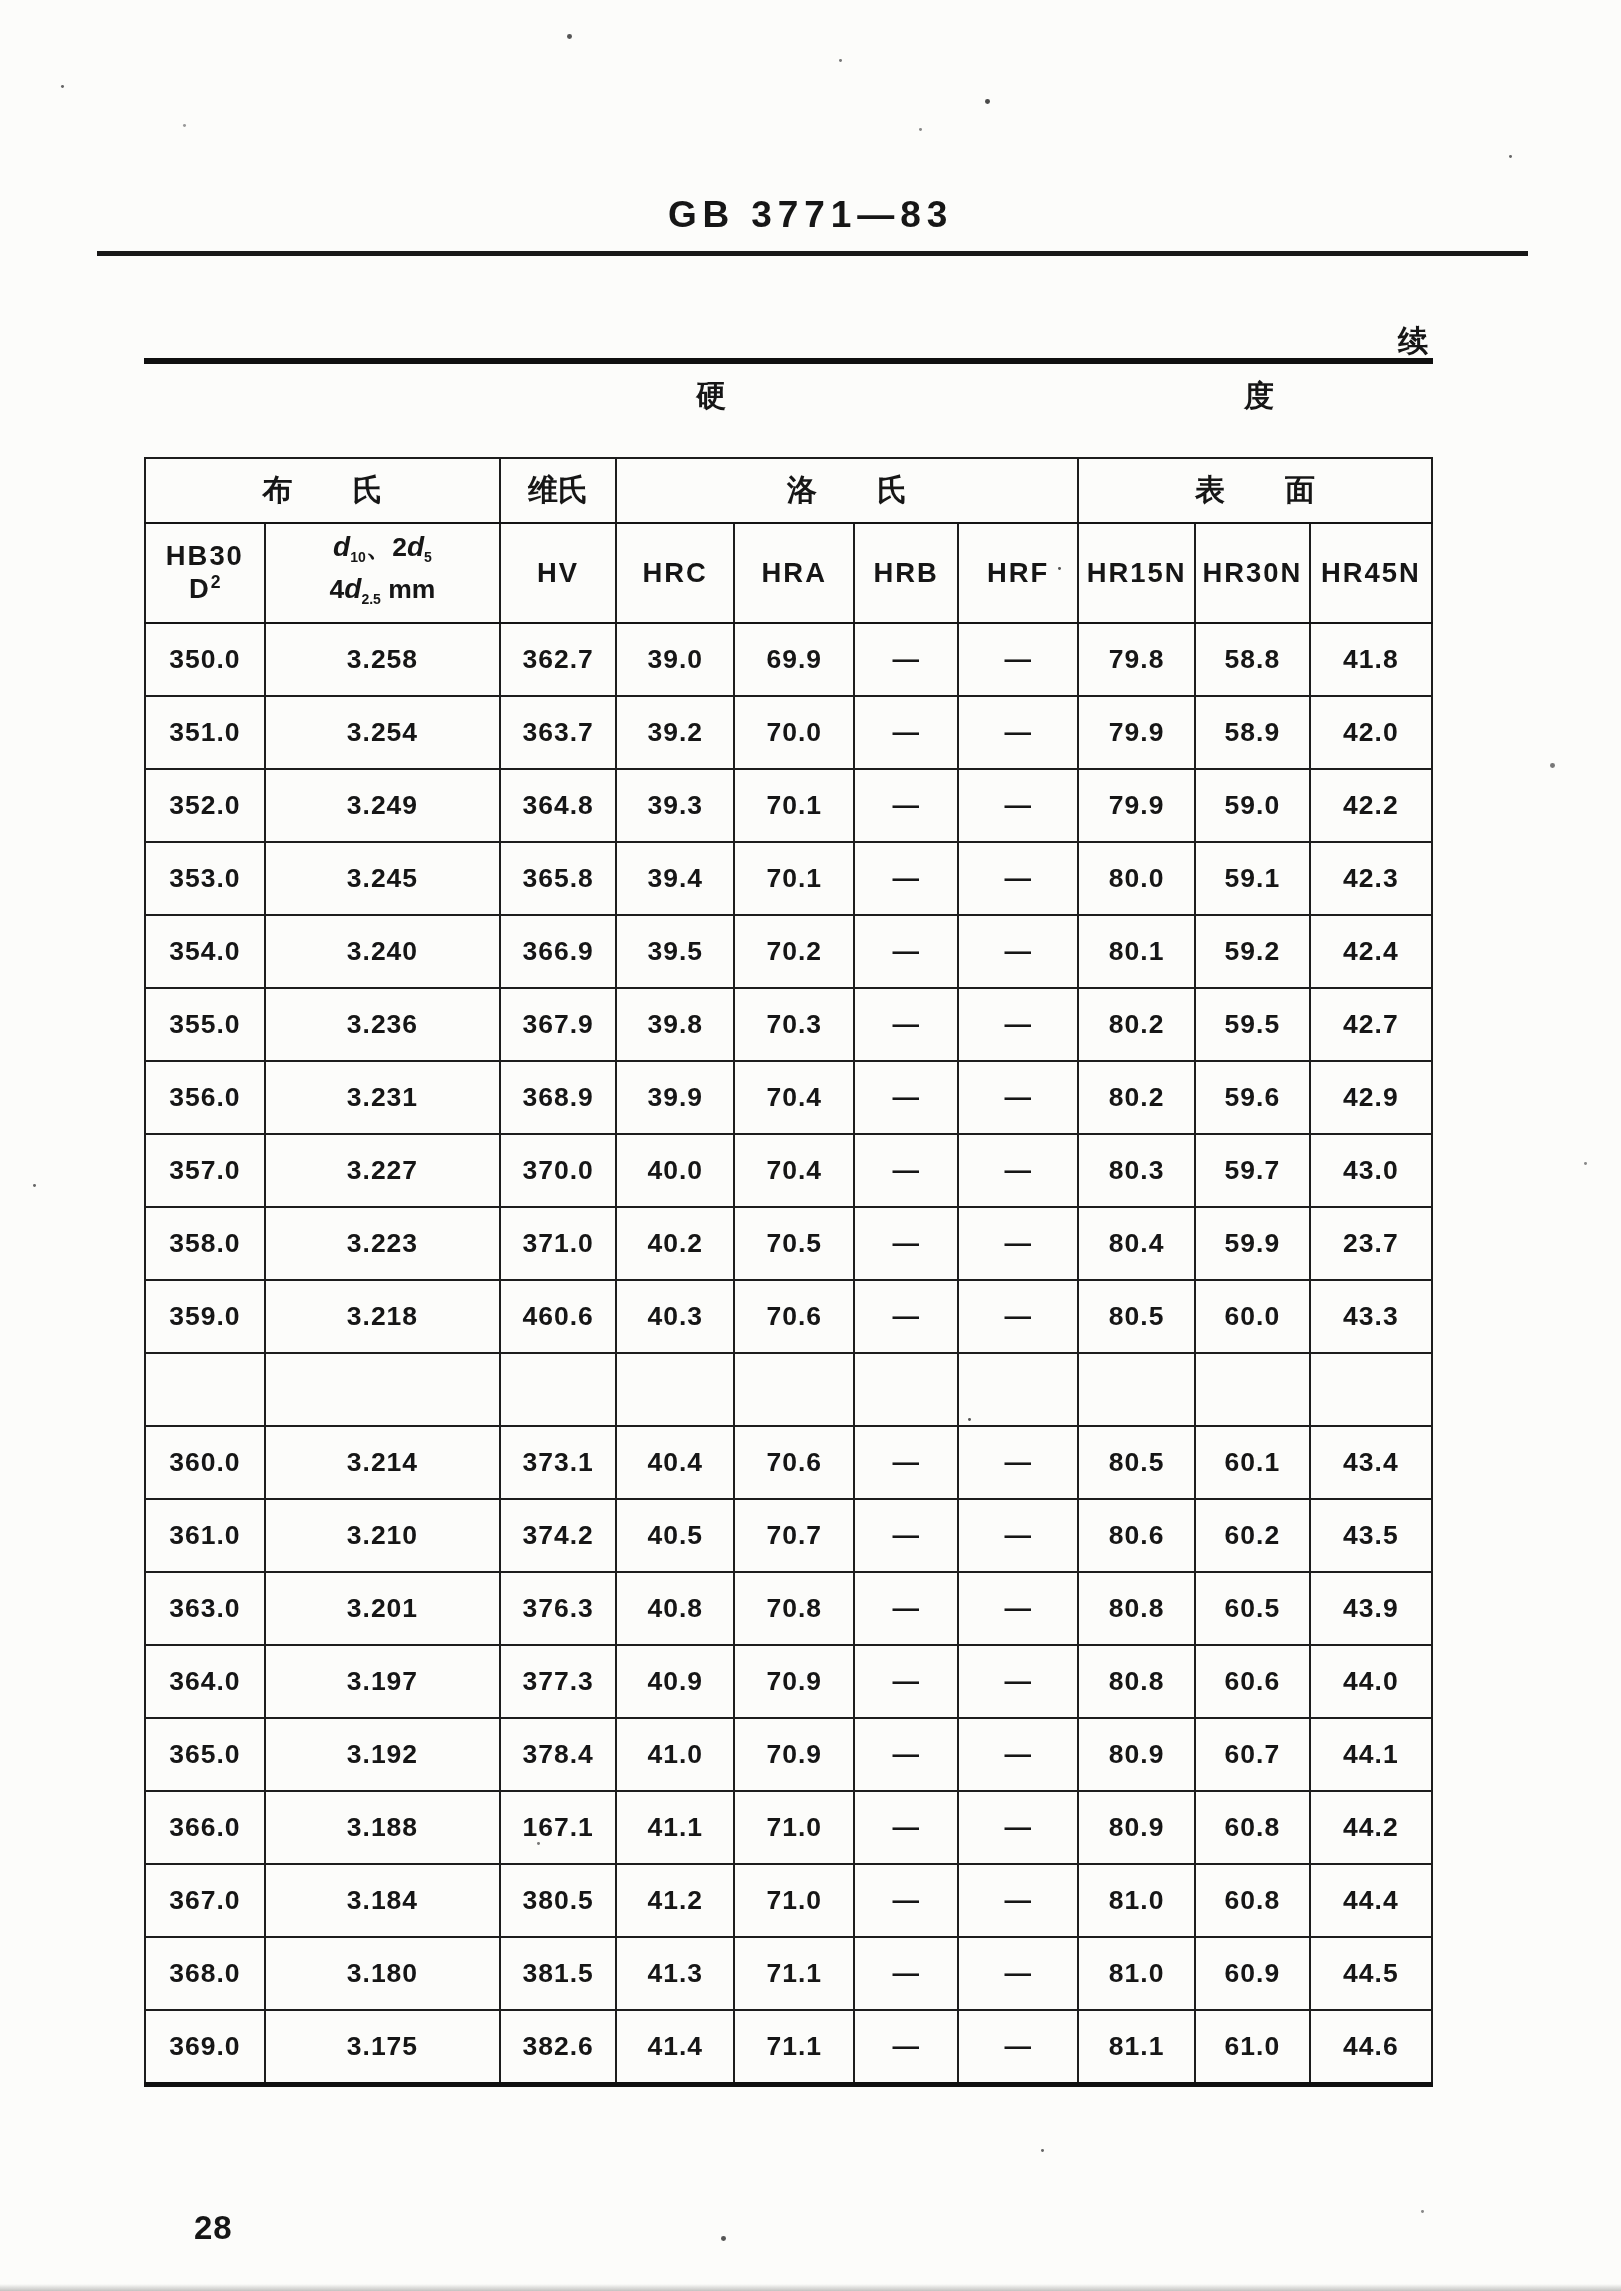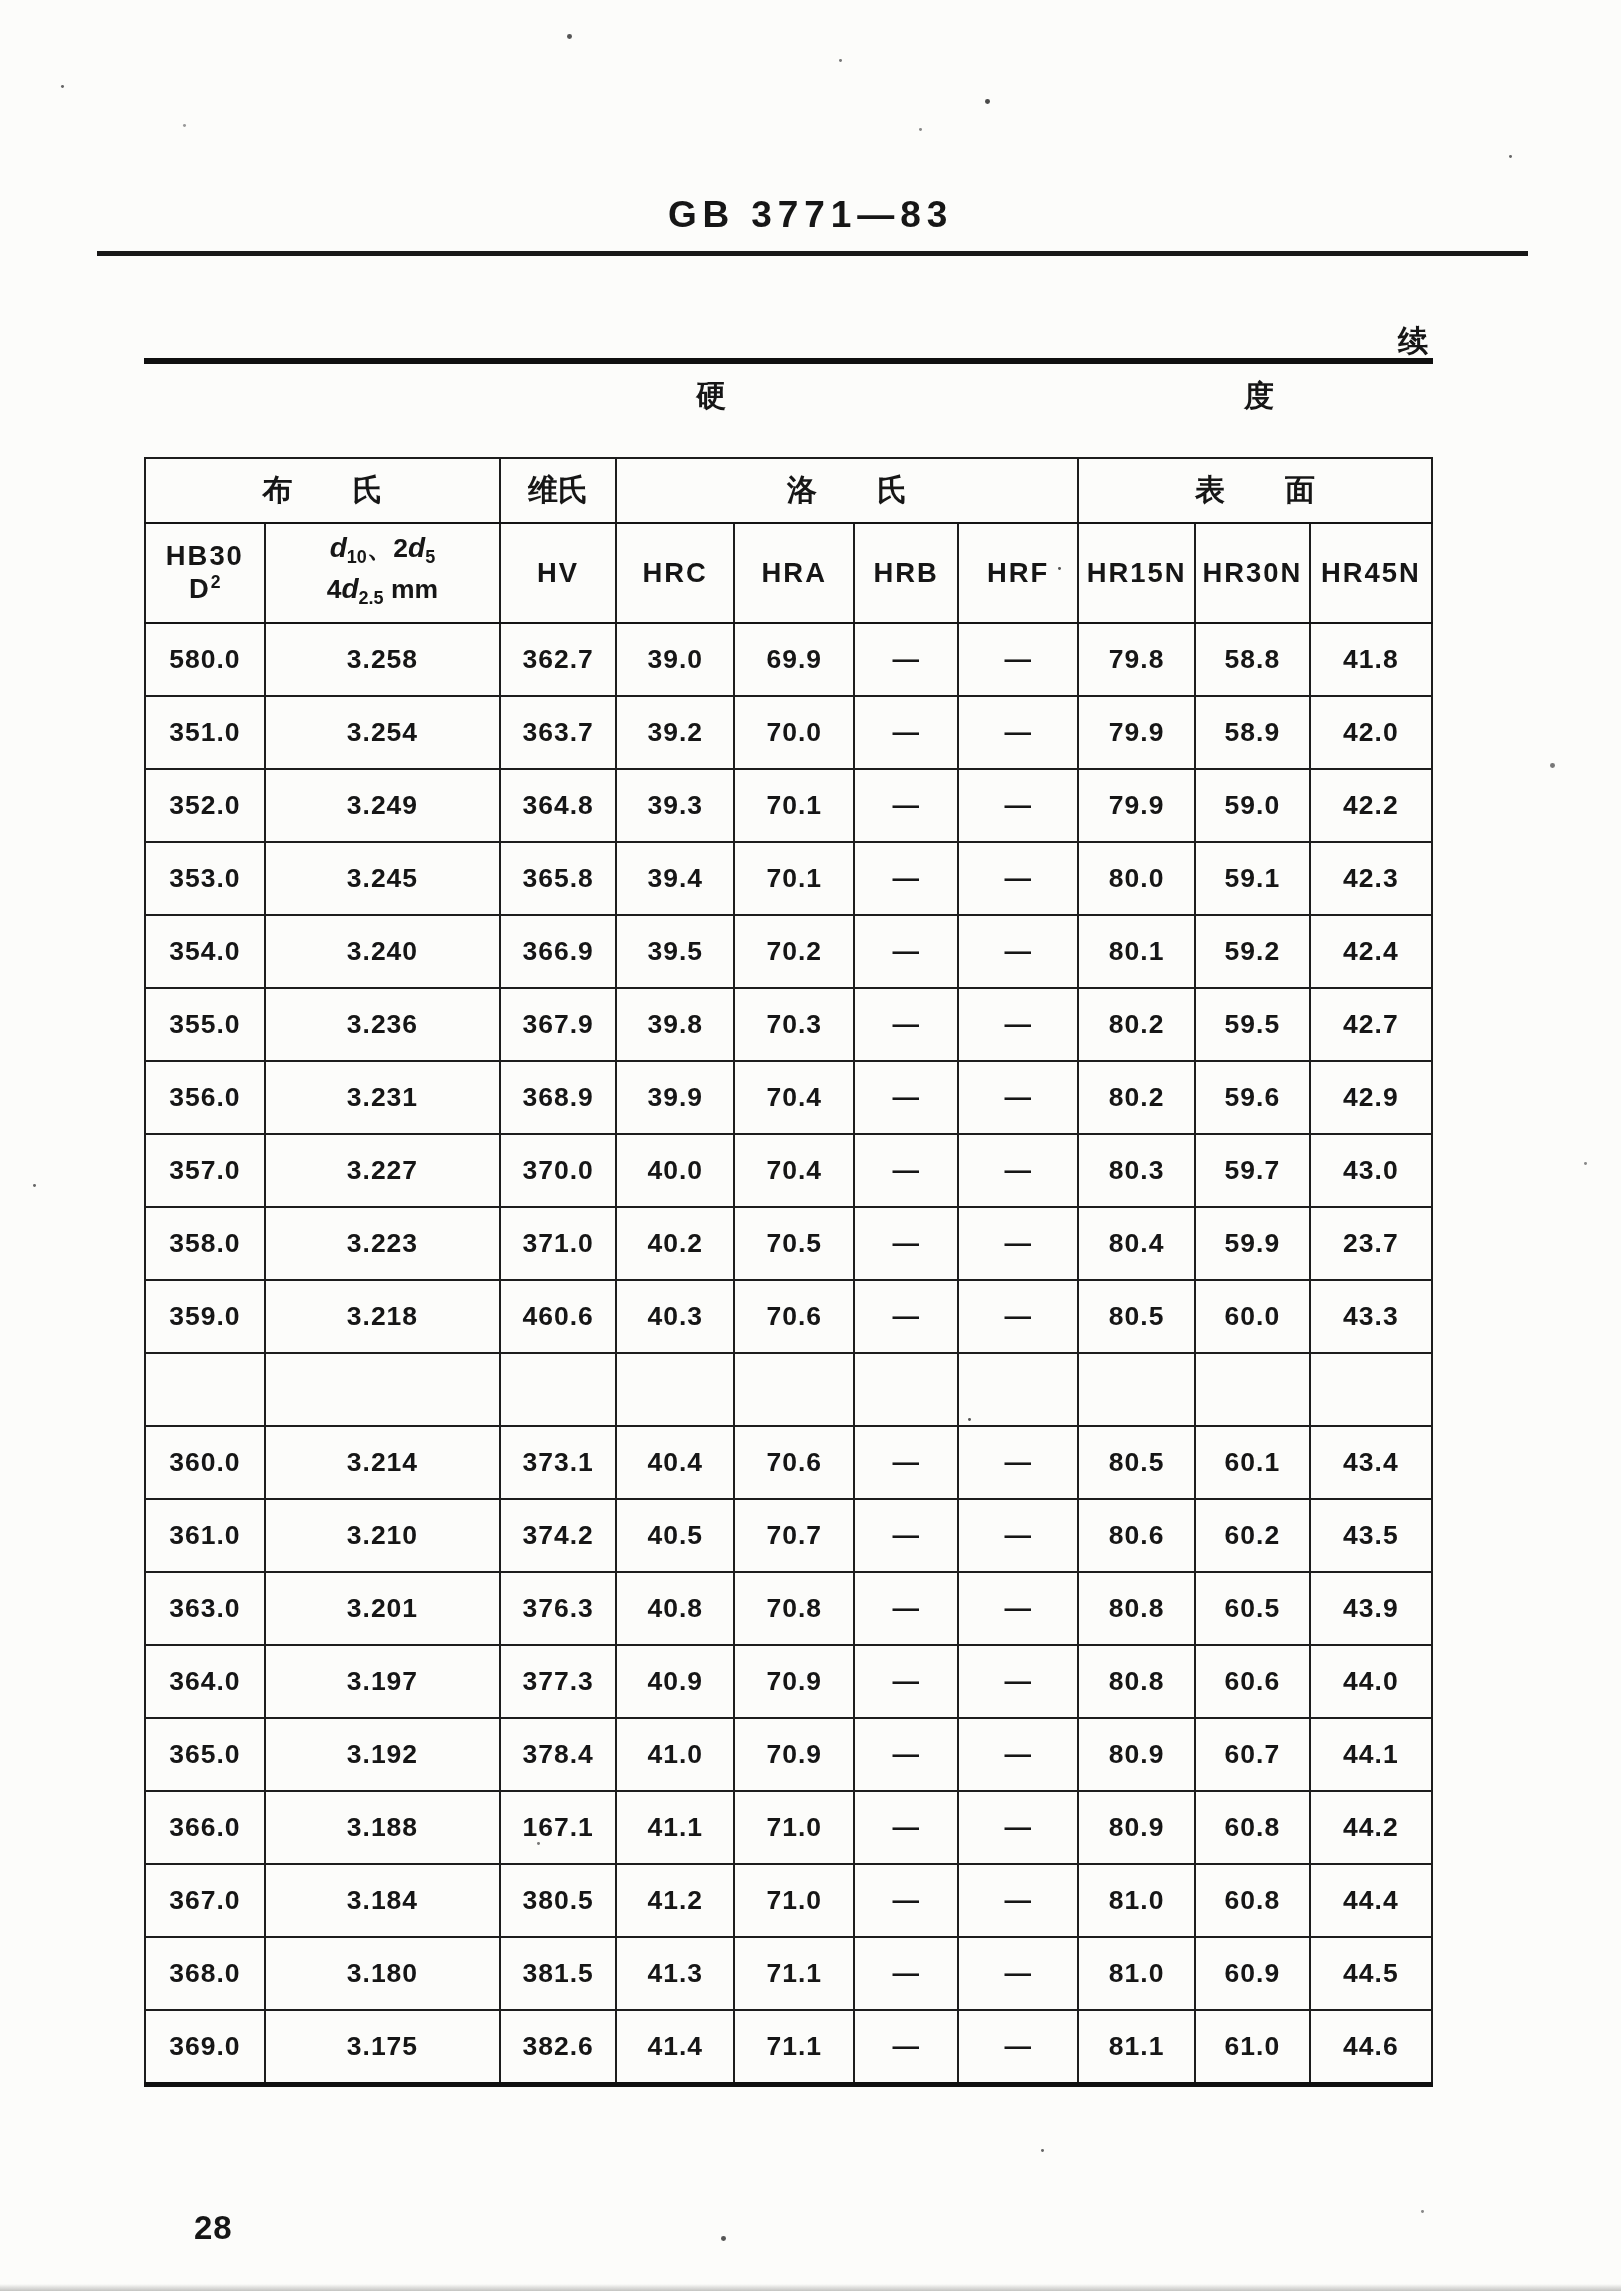--- a/index.html
+++ b/index.html
@@ -51,21 +51,21 @@
     border-bottom:2.9px solid #141414;
   }
   .header-row th{
     height:98px;font-size:27.4px;letter-spacing:2px;
     border-bottom:2.9px solid #141414;
   }
   .header-row th sup{font-size:17.6px;letter-spacing:0;}
   .header-row .dcell{letter-spacing:0;}
   .dline{font-size:26.5px;line-height:32px;letter-spacing:0;}
   .dline i{font-style:italic;font-size:28px;}
-  .dline sub{font-size:18px;letter-spacing:0;text-align:right;}
+  .dline sub{font-size:14px;letter-spacing:0;text-align:right;}
   tbody td{
     height:71px;font-size:26.5px;letter-spacing:1px;
   }
   .pagenum{
     position:absolute;left:194px;top:2209px;
     font-size:33px;font-weight:bold;letter-spacing:1px;
   }
   .noise{
     position:absolute;top:0;left:0;width:2.9px;height:2.9px;border-radius:50%;
     background:transparent;
@@ -139,21 +139,21 @@
           <th>HRA</th>
           <th>HRB</th>
           <th>HRF</th>
           <th>HR15N</th>
           <th>HR30N</th>
           <th>HR45N</th>
         </tr>
       </thead>
       <tbody id="table-body">
           <tr>
-            <td>580.0</td>
+            <td>350.0</td>
             <td>3.258</td>
             <td>362.7</td>
             <td>39.0</td>
             <td>69.9</td>
             <td>—</td>
             <td>—</td>
             <td>79.8</td>
             <td>58.8</td>
             <td>41.8</td>
           </tr>

